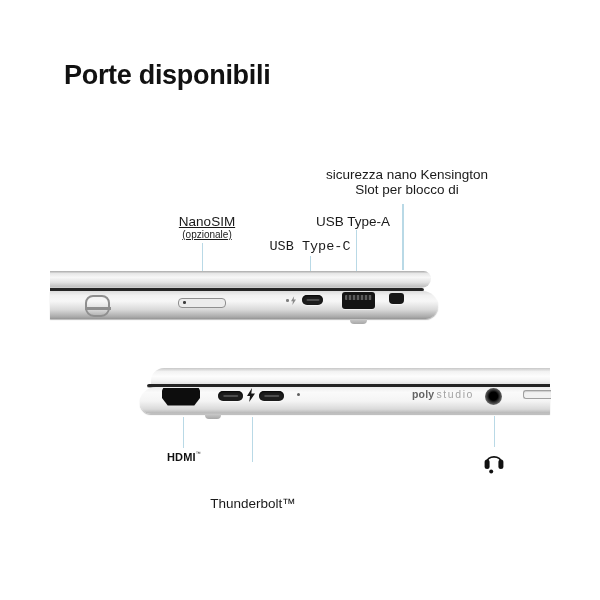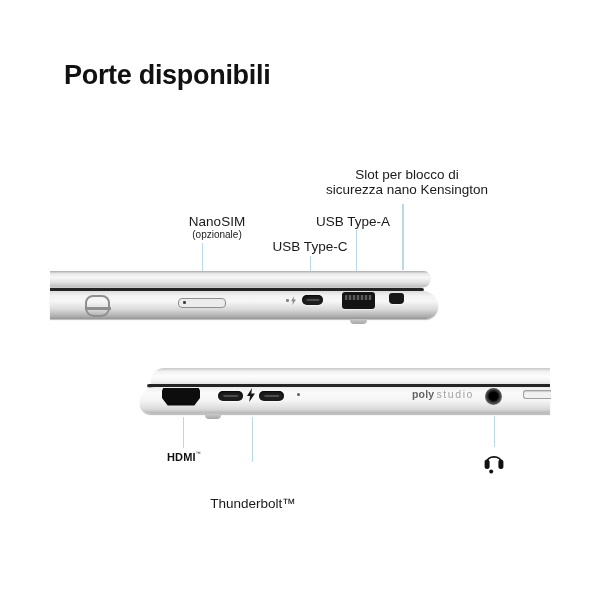--- a/index.html
+++ b/index.html
@@ -100,26 +100,26 @@
   .bolt-icon-svg{position:absolute;}
 </style>
 </head>
 <body>
 
 <div class="abs page-title">Porte disponibili</div>
 
 <div>
 
   <div class="abs label" style="left:407px;top:167px;">
+    <div>sicurezza nano Kensington</div>
     <div>Slot per blocco di</div>
-    <div>sicurezza nano Kensington</div>
   </div>
   <div class="abs label" style="left:353px;top:214px;">USB Type-A</div>
-  <div class="abs label" style="left:310px;top:239px;">USB Type-C</div>
-  <div class="abs label" style="left:217px;top:214px;">
+  <div class="abs label" style="left:310px;top:239px;font-family:Liberation Mono, monospace;">USB Type-C</div>
+  <div class="abs label" style="left:207px;top:214px;text-decoration:underline;">
     <div>NanoSIM</div>
     <div class="label-sub">(opzionale)</div>
   </div>
 
   <div class="abs leader" style="left:402px;top:204px;height:66px;"></div>
   <div class="abs leader" style="left:355.5px;top:230px;height:41px;"></div>
   <div class="abs leader" style="left:309.5px;top:256px;height:15px;"></div>
   <div class="abs leader" style="left:201.5px;top:243px;height:28px;"></div>
 
   <div class="laptop" style="left:50px;top:270px;width:388px;height:56px;">

